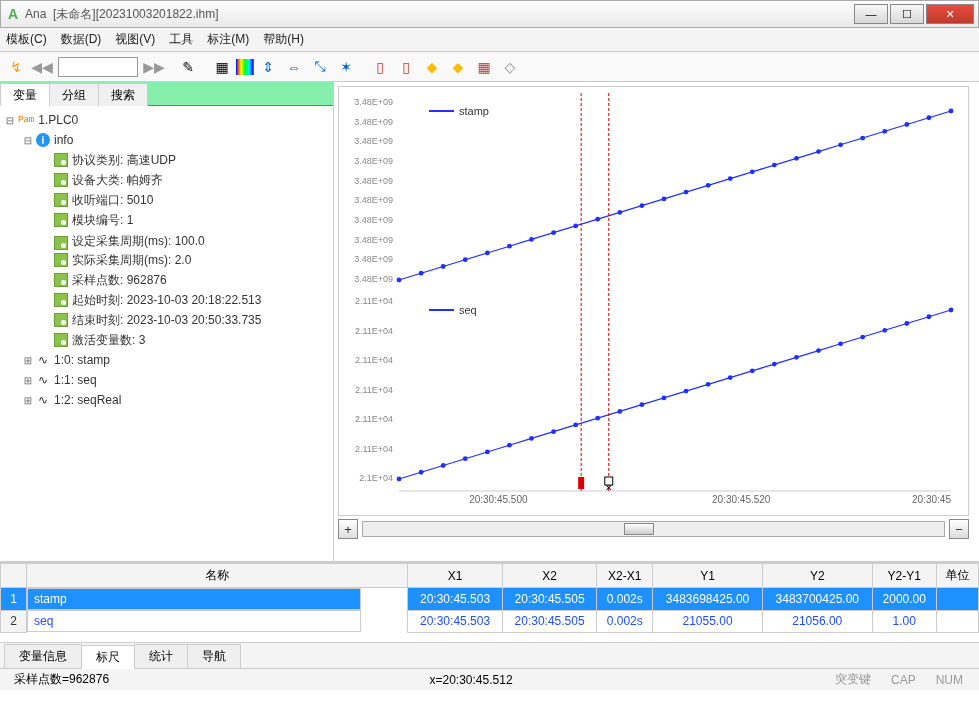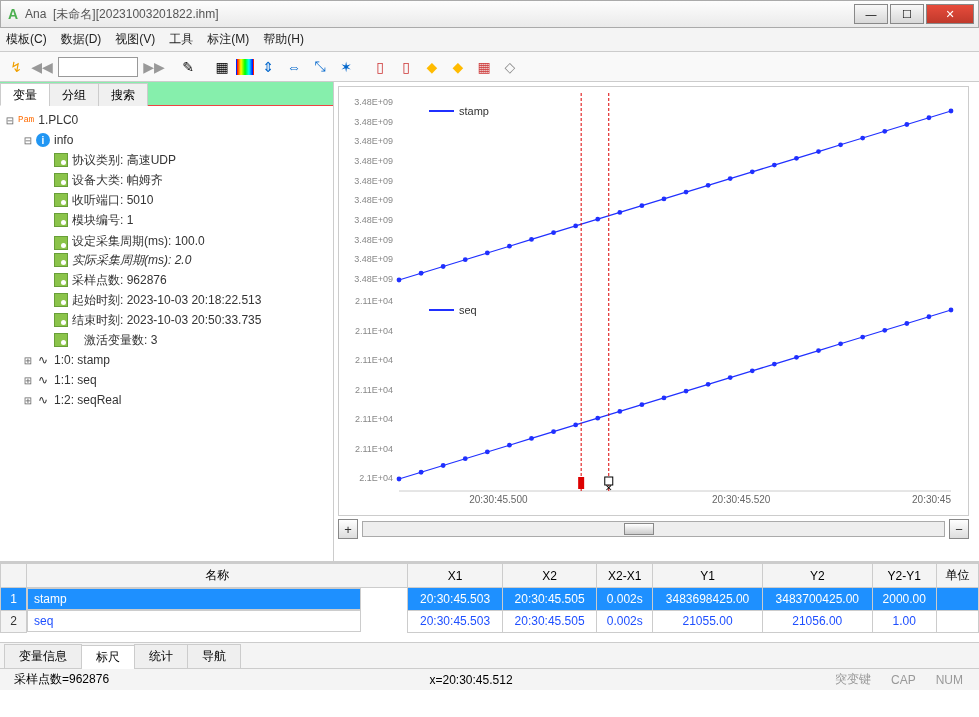--- a/index.html
+++ b/index.html
@@ -150,37 +150,37 @@
             <span>收听端口: 5010</span>
           </div>
           <div class="tree-row" style="padding-left: 52px;">
             <span class="ico-green"></span>
             <span>模块编号: 1</span>
           </div>
           <div class="tree-row" style="padding-left: 52px; align-items: flex-end;">
             <span class="ico-green"></span>
             <span>设定采集周期(ms): 100.0</span>
           </div>
-          <div class="tree-row" style="padding-left: 52px; font-style: italic;">
+          <div class="tree-row" style="padding-left: 52px;">
             <span class="ico-green"></span>
             <span>实际采集周期(ms): 2.0</span>
           </div>
           <div class="tree-row" style="padding-left: 52px;">
             <span class="ico-green"></span>
             <span>采样点数: 962876</span>
           </div>
           <div class="tree-row" style="padding-left: 52px;">
             <span class="ico-green"></span>
             <span>起始时刻: 2023-10-03 20:18:22.513</span>
           </div>
           <div class="tree-row" style="padding-left: 52px;">
             <span class="ico-green"></span>
             <span>结束时刻: 2023-10-03 20:50:33.735</span>
           </div>
-          <div class="tree-row" style="padding-left: 52px; gap: 12px;">
+          <div class="tree-row" style="padding-left: 52px;">
             <span class="ico-green"></span>
             <span>激活变量数: 3</span>
           </div>
         </div>
       <div id="tree-vars">
           <div class="tree-row" style="padding-left: 20px;">
             <span class="exp">⊞</span>
             <span class="ico-wave">∿</span>
             <span>1:0: stamp</span>
           </div>

